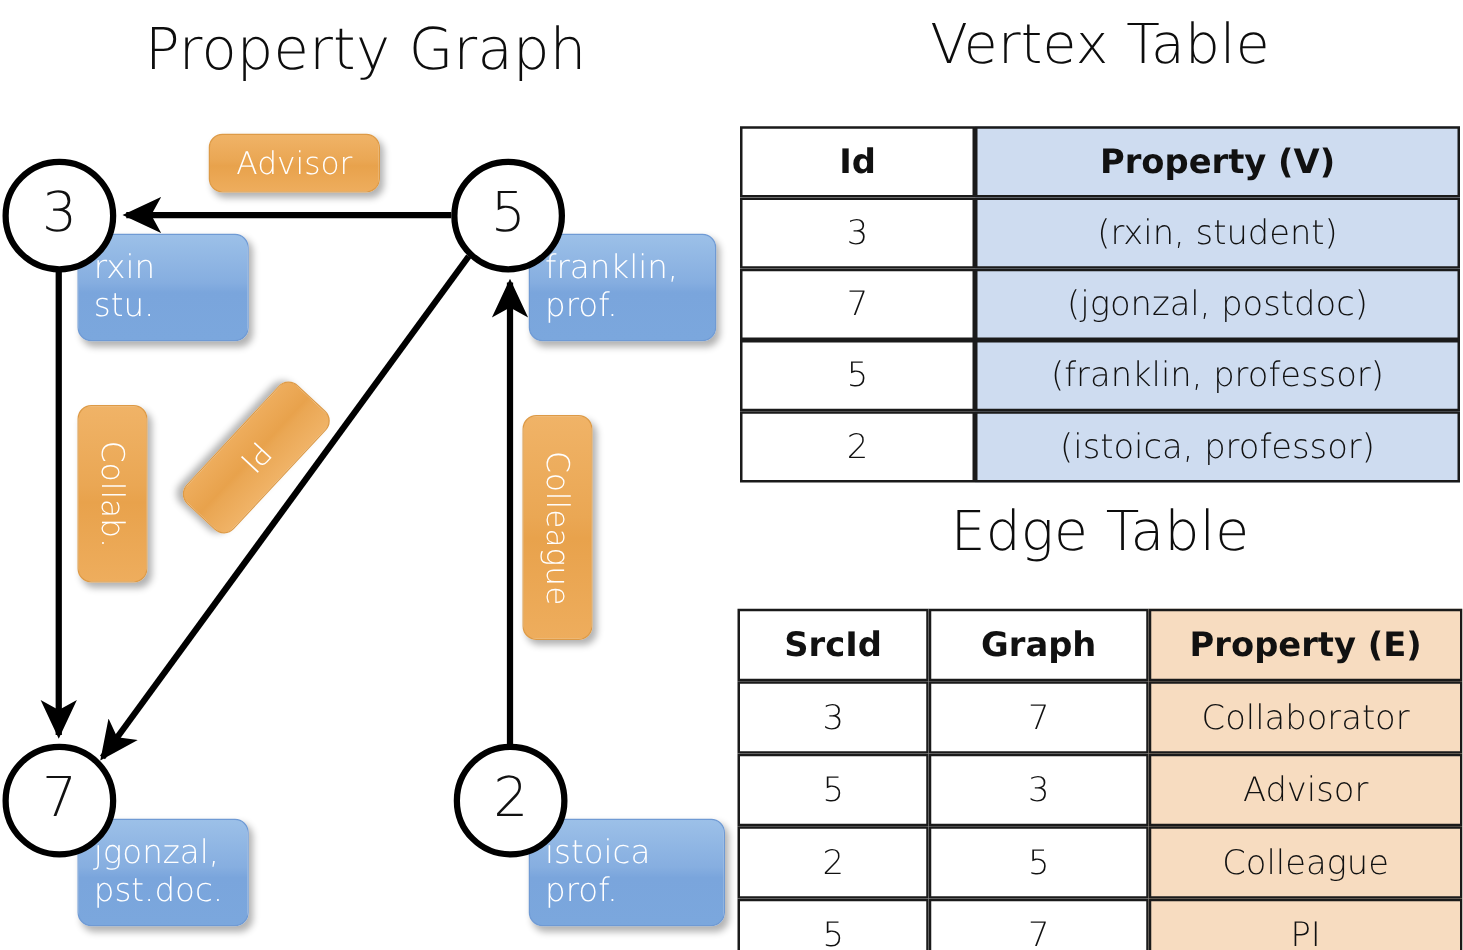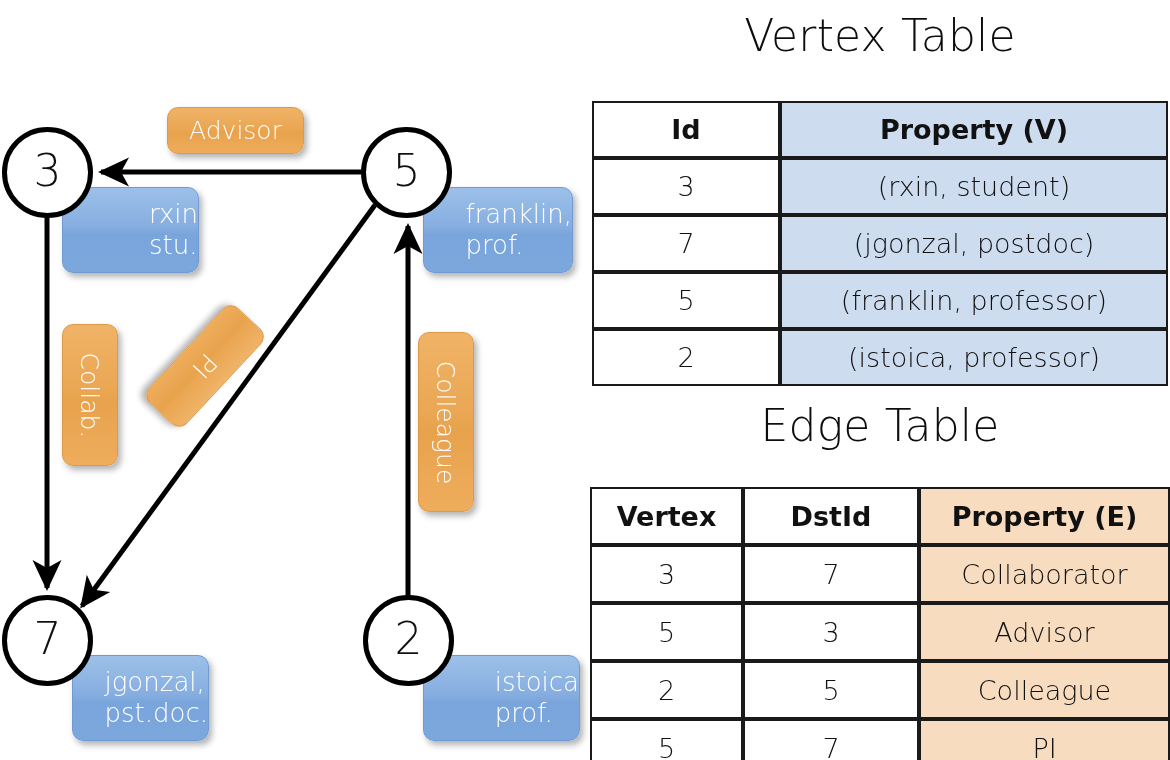--- a/index.html
+++ b/index.html
@@ -45,21 +45,21 @@
   .node span{transform:translateY(-2px);}
 
   
   .pbox{
     position:absolute;
     border-radius:11px;
     box-sizing:border-box;
     color:#ffffff;
     display:flex;
     align-items:center;
-    justify-content:flex-end;
+    justify-content:flex-start;
     font-family:"DejaVu Sans", sans-serif;
     font-weight:300;
     box-shadow:3px 4px 6px rgba(0,0,0,0.30);
   }
   .blue{
     background:linear-gradient(180deg,#9cc0e8 0%,#86aee0 45%,#7aa5dc 55%,#7ba7dd 100%);
     border:1px solid #6f9ad4;
     font-size:26px;
     line-height:1.18;
     padding-left:12px;
@@ -100,20 +100,21 @@
   .e-prop{background:#f7dcc0 !important;}
 
   #vertex-table{left:592px;top:101px;}
   #edge-table{left:590px;top:487px;}
 </style>
 </head>
 <body>
 
 <div class="stage">
 
+  <div class="title" id="graph-title">Property Graph</div>
   <div class="title" id="edge-title">Edge Table</div>
   <div class="title" id="vertex-title">Vertex Table</div>
 
   <svg id="graph-svg" viewBox="0 0 585 760">
     <defs>
       <marker id="arrow" markerWidth="7" markerHeight="7" refX="5.6" refY="3.1" orient="auto" markerUnits="strokeWidth">
         <path d="M0,0.2 L6.2,3.1 L0,6.0 L1.6,3.1 Z" fill="#000"></path>
       </marker>
     </defs>
 
@@ -157,21 +158,21 @@
     </div>
   </div>
 
   <div class="pbox blue" style="left:423px;top:187px;width:150px;height:86px;">
     <div>
       <div>franklin,</div>
       <div>prof.</div>
     </div>
   </div>
 
-  <div class="pbox blue" style="left:62px;top:655px;width:137px;height:86px;margin-left:10px;">
+  <div class="pbox blue" style="left:62px;top:655px;width:137px;height:86px;">
     <div>
       <div>jgonzal,</div>
       <div>pst.doc.</div>
     </div>
   </div>
 
   <div class="pbox blue" style="left:423px;top:655px;width:157px;height:86px;">
     <div>
       <div>istoica</div>
       <div>prof.</div>
@@ -221,22 +222,22 @@
   </table>
 
   <table class="tbl" id="edge-table">
     <colgroup>
         <col style="width:153px">
         <col style="width:176px">
         <col style="width:251px">
       </colgroup>
     <tbody>
       <tr>
-        <td class="hd" style="height:54px">Vertex</td>
-        <td class="hd">DstId</td>
+        <td class="hd" style="height:54px">SrcId</td>
+        <td class="hd">Graph</td>
         <td class="hd e-prop">Property (E)</td>
       </tr>
       <tr>
         <td style="height:54px">3</td>
         <td>7</td>
         <td class="e-prop">Collaborator</td>
       </tr>
       <tr>
         <td style="height:54px">5</td>
         <td>3</td>

